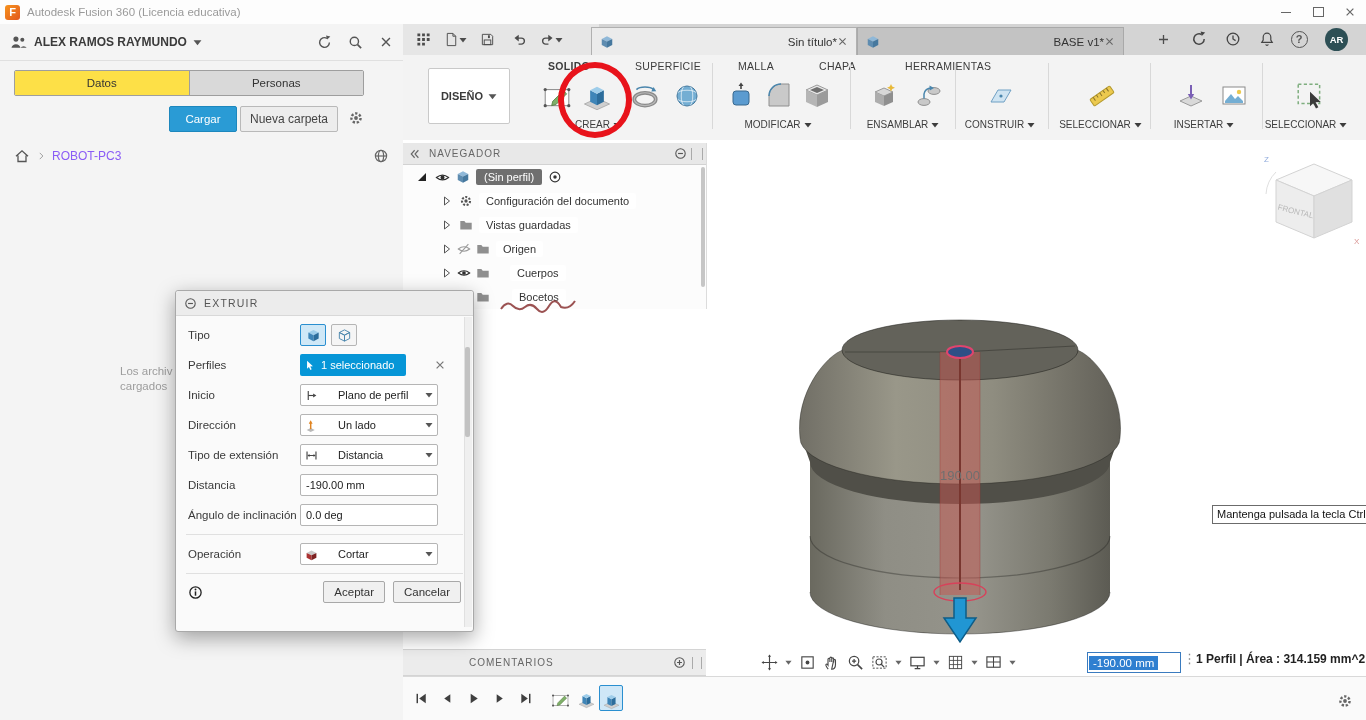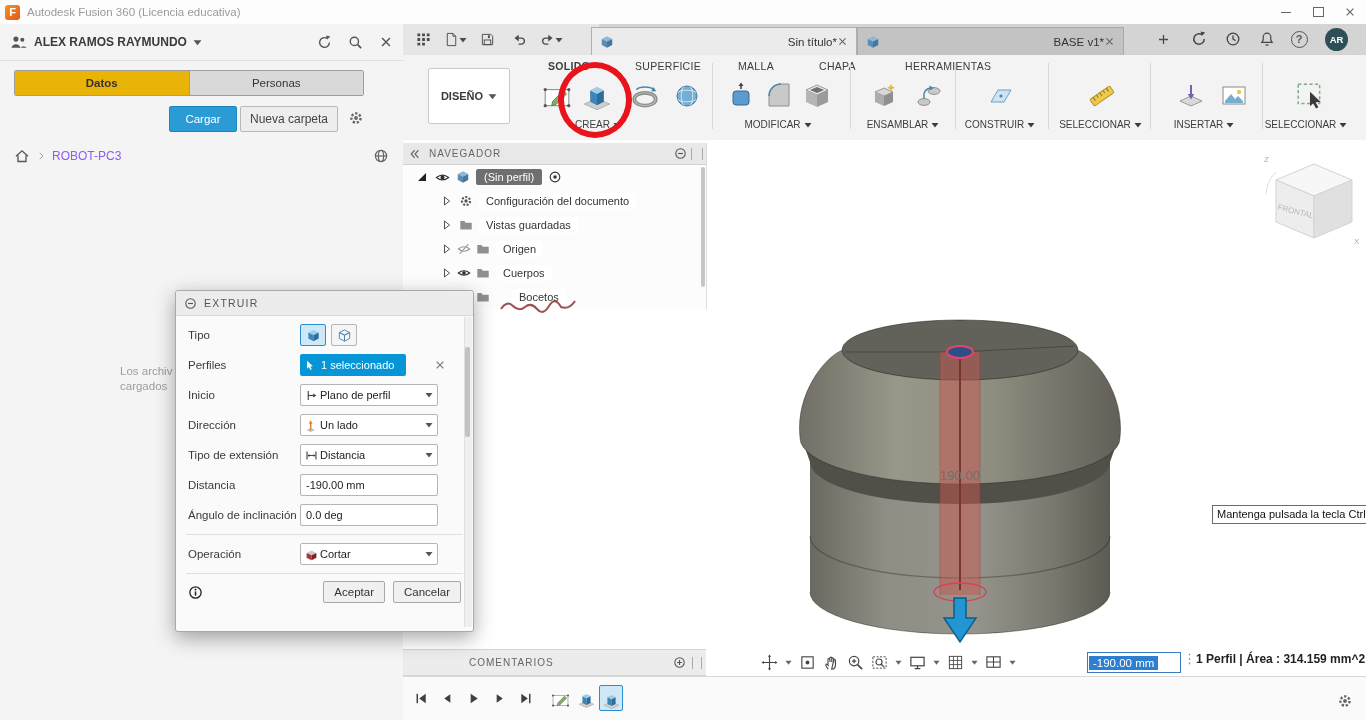--- a/index.html
+++ b/index.html
@@ -18,21 +18,21 @@
   .min-glyph{display:block;width:10px;height:0;border-bottom:1.6px solid #666;}
   .max-glyph{display:block;width:9px;height:8px;border:1.3px solid #666;}
 
   
   .data-panel{position:absolute;left:0;top:24px;width:403px;height:696px;background:#f4f4f4;border-right:6px solid #ef4444;}
   .dp-head{position:absolute;left:0;top:0;width:100%;height:36px;border-bottom:1px solid #e0e0e0;display:flex;align-items:center;}
   .dp-user{margin-left:34px;font-weight:bold;font-size:12px;color:#3a3a3a;}
   .dp-headicons{position:absolute;right:10px;display:flex;gap:16px;color:#555;}
   .seg{position:absolute;left:14px;top:46px;width:348px;height:24px;border:1px solid #9e9e9e;border-radius:2px;display:flex;overflow:hidden;}
   .seg div{flex:1;display:flex;align-items:center;justify-content:center;font-size:11.5px;color:#333;}
-  .seg .on{background:#eab308;font-weight:bold;}
+  .seg .on{background:#fde047;}
   .seg .off{background:#d9d9d9;border-left:1px solid #9e9e9e;}
   .dp-actions{position:absolute;left:0;top:82px;width:100%;height:26px;}
   .btn-blue{position:absolute;left:169px;top:0;width:66px;height:24px;background:#2a9bd5;border:1px solid #1d87bd;border-radius:2px;color:#fff;font-size:11.5px;display:flex;align-items:center;justify-content:center;}
   .btn-gray{position:absolute;left:240px;top:0;width:96px;height:24px;background:#ededed;border:1px solid #b9b9b9;border-radius:2px;color:#444;font-size:12px;display:flex;align-items:center;justify-content:center;text-align:right;}
   .dp-crumb{position:absolute;left:14px;top:124px;width:375px;display:flex;align-items:center;gap:6px;color:#555;}
   .dp-loading{position:absolute;left:120px;top:340px;color:#9d9d9d;font-size:11.5px;line-height:15px;}
 
   
   .main{position:absolute;left:403px;top:24px;width:963px;height:696px;}
   .qat{position:absolute;left:0;top:0;width:963px;height:31px;background:#d4d4d4;border-bottom:1px solid #bdbdbd;}
@@ -83,21 +83,21 @@
   .tl-ctrl{display:inline-flex;align-items:center;justify-content:center;width:24px;height:24px;color:#3f3f3f;}
   .tl-feat{position:absolute;top:8px;width:22px;height:24px;display:flex;align-items:flex-end;justify-content:center;}
 
   
   .dialog{position:absolute;left:175px;top:290px;width:297px;height:340px;background:#fafafa;border:1px solid #a9a9a9;border-radius:3px;
           box-shadow:0 6px 20px rgba(0,0,0,.35);z-index:40;}
   .dlg-head{height:24px;background:#ececec;border-bottom:1px solid #d8d8d8;display:flex;align-items:center;gap:7px;padding-left:8px;
             font-size:10.5px;letter-spacing:1.2px;color:#555;border-radius:3px 3px 0 0;}
   .drow{display:flex;align-items:center;height:30px;padding:0 12px;}
   .dlabel{width:112px;font-size:11.5px;color:#3a3a3a;}
-  .dd{position:relative;width:138px;height:22px;background:#fff;border:1px solid #b5b5b5;border-radius:2px;display:flex;align-items:center;gap:2px;padding-left:4px;box-sizing:border-box;font-size:11px;color:#222;}
+  .dd{position:relative;width:138px;height:22px;background:#fff;border:1px solid #b5b5b5;border-radius:2px;display:flex;align-items:center;gap:20px;padding-left:4px;box-sizing:border-box;font-size:11px;color:#222;}
   .dd .car{position:absolute;right:4px;color:#555;}
   .dinput{width:138px;height:22px;background:#fff;border:1px solid #b5b5b5;border-radius:2px;font-size:11px;color:#222;padding:0 5px;box-sizing:border-box;font-family:"Liberation Sans",sans-serif;}
   .tipo-btn{width:26px;height:22px;border:1px solid #b5b5b5;background:#f5f5f5;border-radius:2px;display:flex;align-items:center;justify-content:center;margin-right:5px;box-sizing:border-box;}
   .tipo-on{background:#cfe8f7;border-color:#2a8fd0;}
   .pillsel{width:106px;height:22px;background:#0696d7;border-radius:2px;color:#fff;font-size:11px;display:flex;align-items:center;gap:5px;padding-left:5px;box-sizing:border-box;}
   .dsep{height:1px;background:#e0e0e0;margin:4px 10px;}
   .dbtn{height:20px;border:1px solid #a8a8a8;background:#f0f0f0;border-radius:2px;font-size:11.5px;color:#333;display:flex;align-items:center;justify-content:center;padding:0 10px;}
   .dlg-scroll{position:absolute;right:1px;top:26px;bottom:4px;width:7px;background:#efefef;border-left:1px solid #e0e0e0;}
   .dlg-thumb{position:absolute;right:2px;top:30px;width:5px;height:90px;background:#c2c2c2;border-radius:2px;}
 
@@ -797,21 +797,21 @@
       <div class="nav-row" style="padding-left:40px">
         <svg class="ic" width="8" height="10" color="#555">
               <use href="#s-tri-r"></use>
             </svg>
         <svg class="ic" style="margin-left:6px" width="14" height="14" color="#2f2f2f">
               <use href="#s-eye"></use>
             </svg>
         <svg class="ic" style="margin-left:5px" width="14" height="14" color="#8f8f8f">
               <use href="#s-folder"></use>
             </svg>
-        <span class="pill" style="margin-left:6px">Cuerpos</span>
+        <span class="pill" style="margin-left:20px">Cuerpos</span>
       </div>
       <div class="nav-row" style="padding-left:40px">
         <svg class="ic" width="8" height="10" color="#555">
               <use href="#s-tri-r"></use>
             </svg>
         <svg class="ic" style="margin-left:6px" width="14" height="14" color="#2f2f2f">
               <use href="#s-eye"></use>
             </svg>
         <svg class="ic" style="margin-left:5px" width="14" height="14" color="#8f8f8f">
               <use href="#s-folder"></use>

